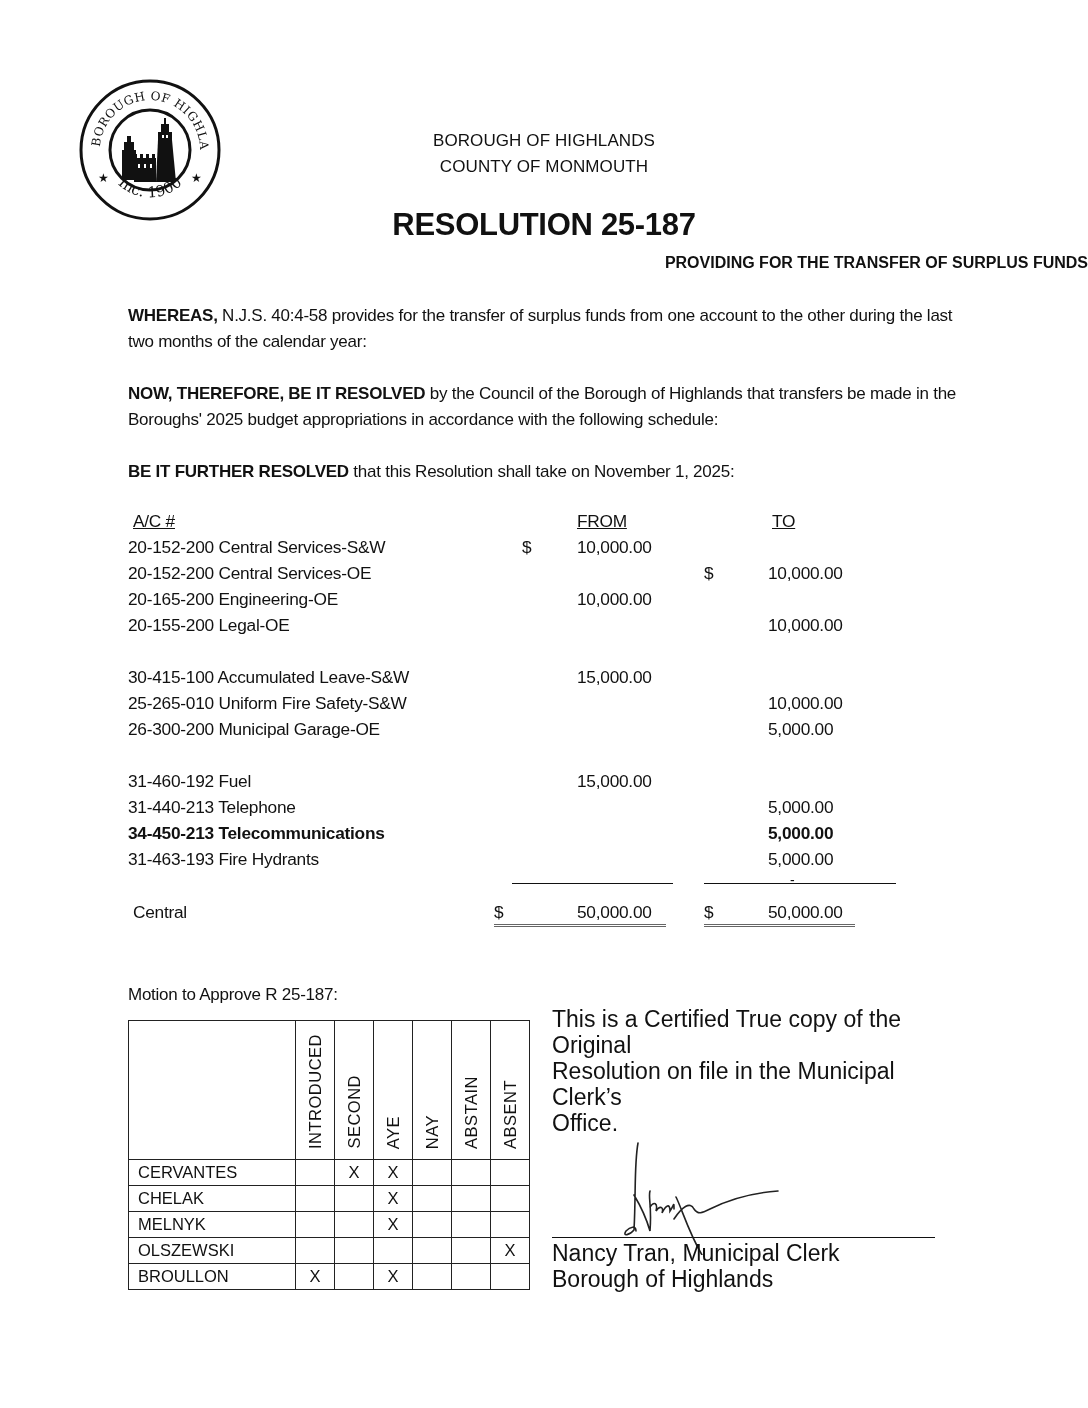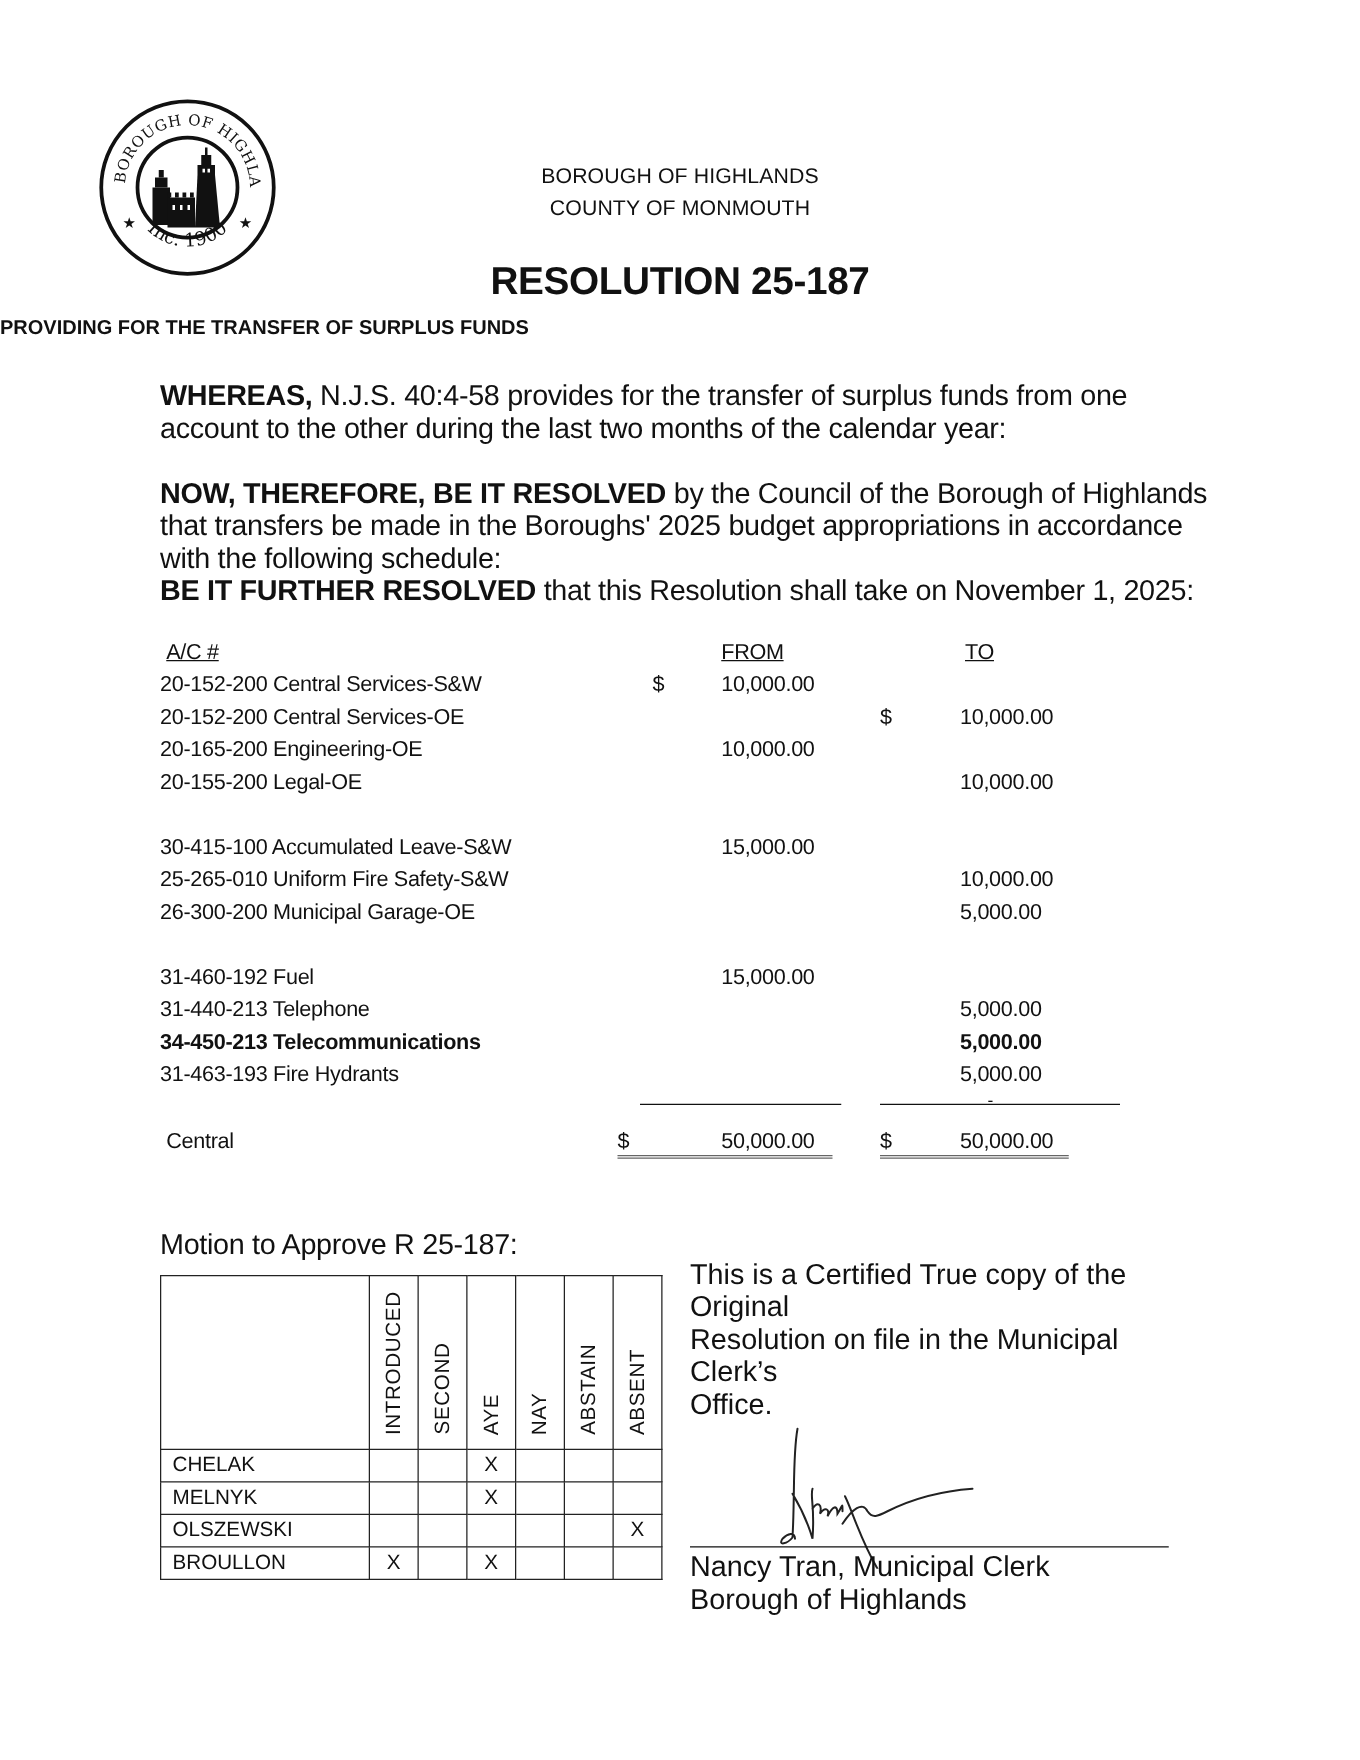--- a/index.html
+++ b/index.html
@@ -2,22 +2,22 @@
 <html><head>
 <meta charset="utf-8">
 <style>
   html, body { margin:0; padding:0; background:#ffffff; }
   body { width:1088px; height:1408px; position:relative; overflow:hidden;
          font-family:"Liberation Sans", sans-serif; color:#111; }
   .abs { position:absolute; }
   .seal { left:78px; top:78px; width:144px; height:144px; }
   .hdr { left:0; width:1088px; text-align:center; font-size:17px; letter-spacing:0.1px; }
   .title { left:0; width:1088px; text-align:center; top:207px; font-size:31px; font-weight:bold; letter-spacing:-0.3px; }
-  .subtitle { left:0; width:1088px; text-align:left; top:254px; font-size:16px; font-weight:bold; }
-  .para { left:128px; width:850px; font-size:23px; line-height:26px; letter-spacing:-0.25px; }
+  .subtitle { left:0; width:1088px; text-align:right; top:254px; font-size:16px; font-weight:bold; }
+  .para { left:128px; width:850px; font-size:17px; line-height:26px; letter-spacing:-0.25px; }
   .para b { font-weight:bold; }
   .row { left:0; width:981px; height:26px; font-size:17.3px; letter-spacing:-0.25px; }
   .row span { position:absolute; top:0; white-space:nowrap; }
   .c-acct { left:128px; }
   .c-fdol { left:522px; }
   .c-from { left:577px; }
   .c-tdol { left:704px; }
   .c-to { left:768px; }
   .u { text-decoration:underline; }
   .rule { position:absolute; height:0; border-top:1.5px solid #111; }
@@ -201,20 +201,29 @@
     <th><span class="vert">INTRODUCED</span></th>
         <th><span class="vert">SECOND</span></th>
         <th><span class="vert">AYE</span></th>
         <th><span class="vert">NAY</span></th>
         <th><span class="vert">ABSTAIN</span></th>
         <th><span class="vert">ABSENT</span></th>
       </tr>
   </thead>
   <tbody id="vote-body">
       <tr>
+        <td class="name">CERVANTES</td>
+        <td></td>
+        <td>X</td>
+        <td>X</td>
+        <td></td>
+        <td></td>
+        <td></td>
+      </tr>
+      <tr>
         <td class="name">CHELAK</td>
         <td></td>
         <td></td>
         <td>X</td>
         <td></td>
         <td></td>
         <td></td>
       </tr>
       <tr>
         <td class="name">MELNYK</td>

